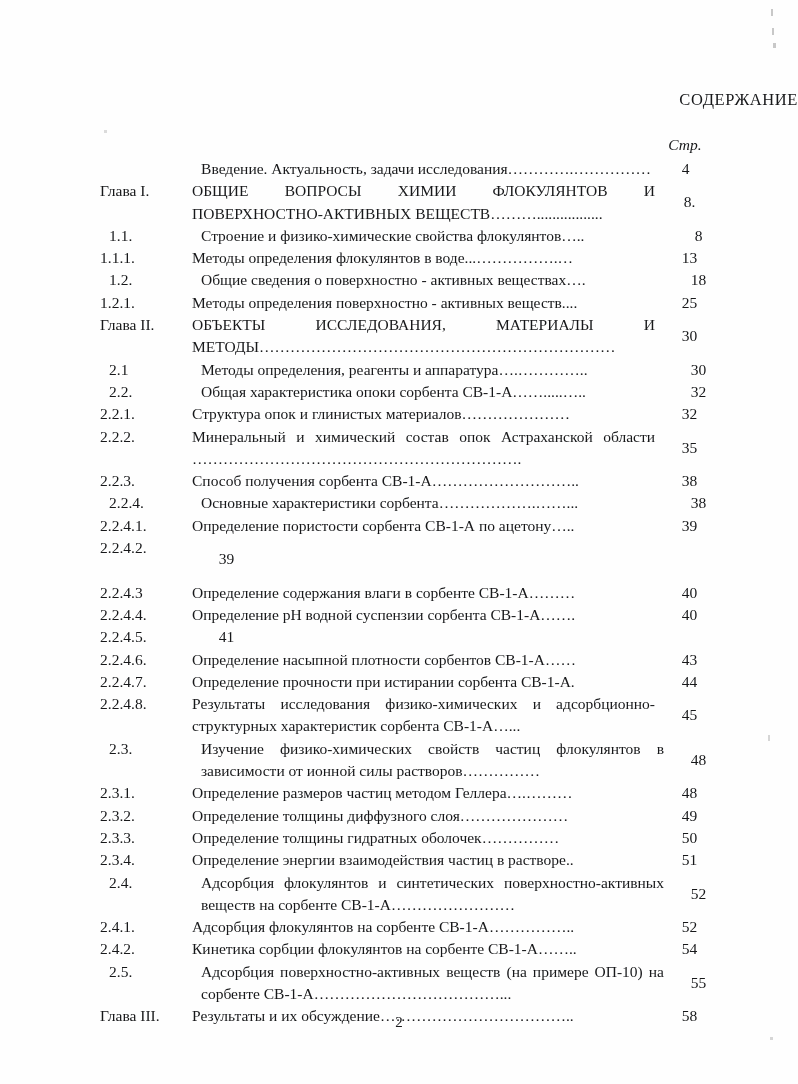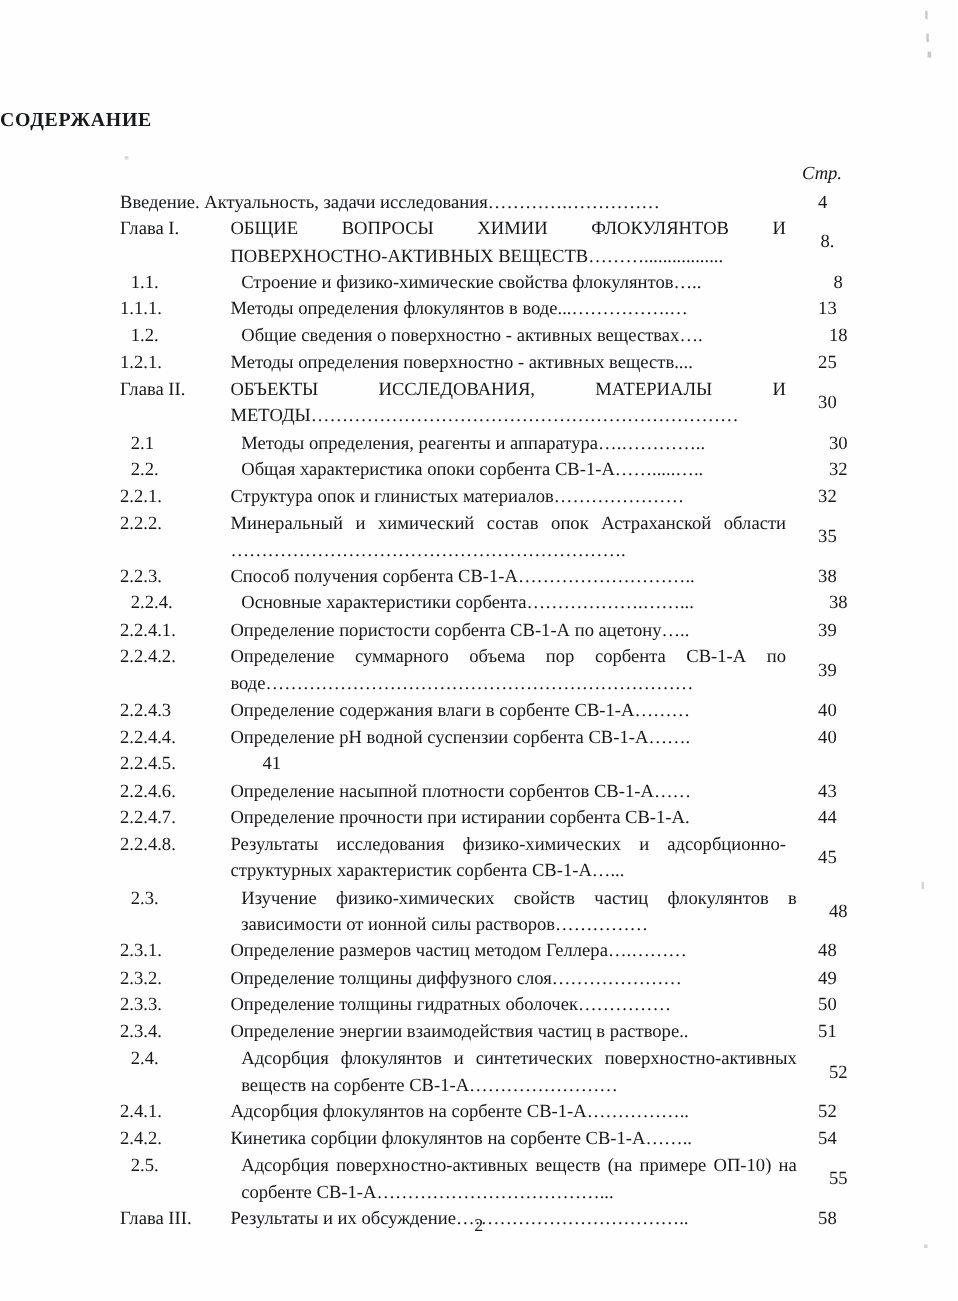--- a/index.html
+++ b/index.html
@@ -27,22 +27,22 @@
     position: absolute;
     background: #9a9a9a;
     opacity: .55;
   }
 
   .title {
     position: absolute;
     top: 90px;
     left: 0;
     width: 798px;
-    text-align: left;
-    font-weight: bold;
+    text-align: right;
+    font-weight: normal;
     font-size: 16.5px;
     letter-spacing: .6px;
   }
 
   .str-label {
     position: absolute;
     top: 136px;
     left: 650px;
     width: 70px;
     text-align: center;
@@ -88,20 +88,21 @@
     text-align: center;
     font-size: 15.5px;
     line-height: 22.3px;
   }
   
   .pg.mid2 { line-height: 44.6px; }
 
   
   .row.full .body-col {
     flex: 0 0 551px;
+    text-align: right;
   }
 
   .footer-page {
     position: absolute;
     top: 1014px;
     left: 0;
     width: 798px;
     text-align: center;
     font-size: 15px;
   }
@@ -187,21 +188,20 @@
         <div class="body-col">Основные характеристики сорбента……………….……...</div>
         <div class="pg">38</div>
       </div>
       <div class="row">
         <div class="num">2.2.4.1.</div>
         <div class="body-col">Определение пористости сорбента СВ-1-А по ацетону…..</div>
         <div class="pg">39</div>
       </div>
       <div class="row">
         <div class="num">2.2.4.2.</div>
-        <div class="body-col just">Определение суммарного объема пор сорбента СВ-1-А по воде……………………………………………………………</div>
         <div class="pg mid2">39</div>
       </div>
       <div class="row">
         <div class="num">2.2.4.3</div>
         <div class="body-col">Определение содержания влаги в сорбенте СВ-1-А………</div>
         <div class="pg">40</div>
       </div>
       <div class="row">
         <div class="num">2.2.4.4.</div>
         <div class="body-col">Определение рН водной суспензии сорбента СВ-1-А…….</div>

